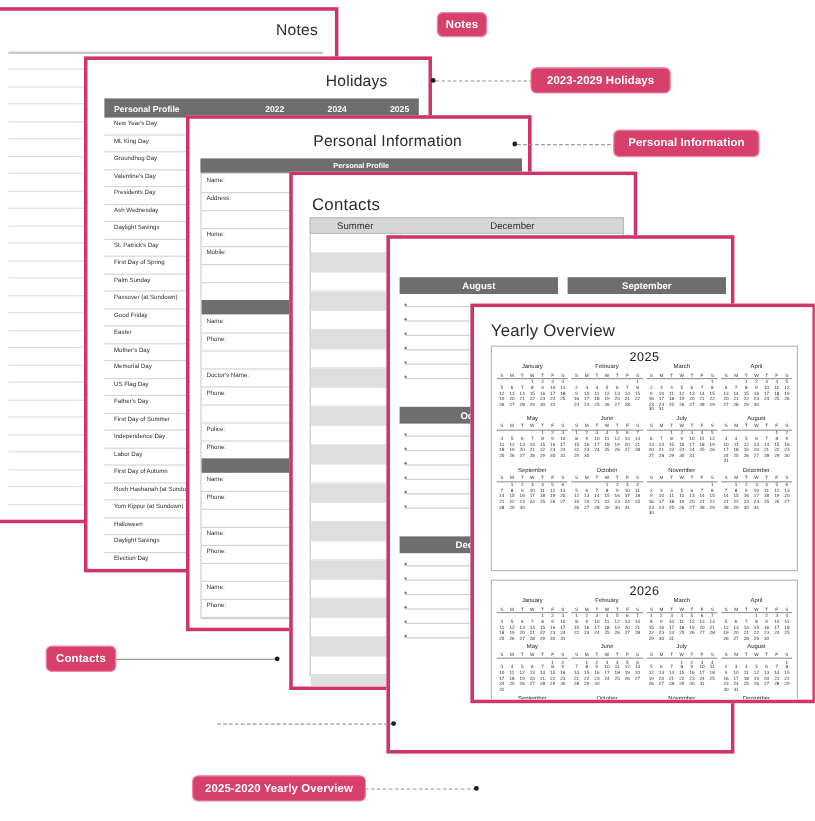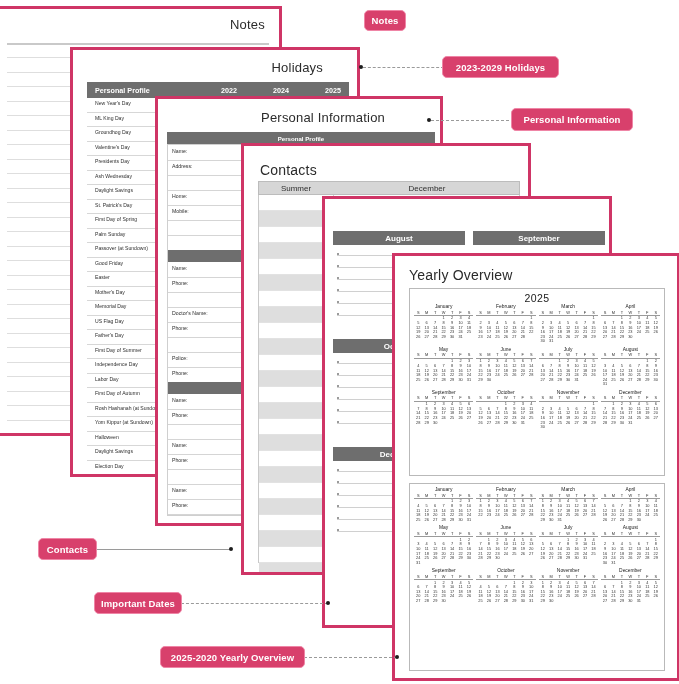--- a/index.html
+++ b/index.html
@@ -395,21 +395,21 @@
           <div class="id-line" style="left: 144px; width: 128px; top: 276px;"></div>
           <div class="id-dot" style="left: 144px; top: 274px;"></div>
           <div class="id-line" style="left: 144px; width: 128px; top: 288px;"></div>
           <div class="id-dot" style="left: 144px; top: 286px;"></div>
           <div class="id-line" style="left: 144px; width: 128px; top: 300px;"></div>
           <div class="id-dot" style="left: 144px; top: 298px;"></div>
         </div>
     </div>
   </div>
 
-  <div class="sheet" style="left:392px;top:253px;width:288px;height:428px;">
+  <div class="sheet" style="left:392px;top:253px;width:288px;height:333px;">
     <div class="sheet-inner">
       <div class="sheet-title" style="left:14px;top:11px;font-size:14px;">Yearly Overview</div>
       <div id="yo-body" style="position:absolute;left:14px;top:32px;width:256px;height:382px;">
           <div class="cal-frame" style="left: 0px; width: 256px; top: 0px; height: 188px; padding-top: 3px;">
             <div class="cal-year">2025</div>
             <div class="cal-grid">
               <div>
                 <div class="cal-m-name">January</div>
                 <div class="cal-dow">
                   <b>S</b>
@@ -977,20 +977,21 @@
                   <i>27</i>
                   <i>28</i>
                   <i>29</i>
                   <i>30</i>
                   <i>31</i>
                 </div>
               </div>
             </div>
           </div>
           <div class="cal-frame" style="left: 0px; width: 256px; top: 195px; height: 188px; padding-top: 3px;">
+            <div class="cal-year">2026</div>
             <div class="cal-grid">
               <div>
                 <div class="cal-m-name">January</div>
                 <div class="cal-dow">
                   <b>S</b>
                   <b>M</b>
                   <b>T</b>
                   <b>W</b>
                   <b>T</b>
                   <b>F</b>
@@ -1565,19 +1566,18 @@
   <div class="lead" style="left:431px;top:120px;width:83px;"></div>
   <div class="bullet" style="left:427px;top:118px;"></div>
   <div class="badge" style="left:511px;top:108px;width:122px;height:23px;font-size:9.5px;">Personal Information</div>
 
   <div class="lead solid" style="left:96px;top:549px;width:135px;"></div>
   <div class="bullet" style="left:229px;top:547px;"></div>
   <div class="badge" style="left:38px;top:538px;width:59px;height:22px;font-size:9.5px;">Contacts</div>
 
   <div class="lead" style="left:181px;top:603px;width:147px;"></div>
   <div class="bullet" style="left:326px;top:601px;"></div>
-  <div class="badge" style="left:94px;top:592px;width:88px;height:22px;font-size:9.5px;">Important Dates</div>
 
   <div class="lead" style="left:304px;top:657px;width:93px;"></div>
   <div class="bullet" style="left:395px;top:655px;"></div>
   <div class="badge" style="left:160px;top:646px;width:145px;height:22px;font-size:9.5px;">2025-2020 Yearly Overview</div>
 
 </div>
 
 </body></html>

